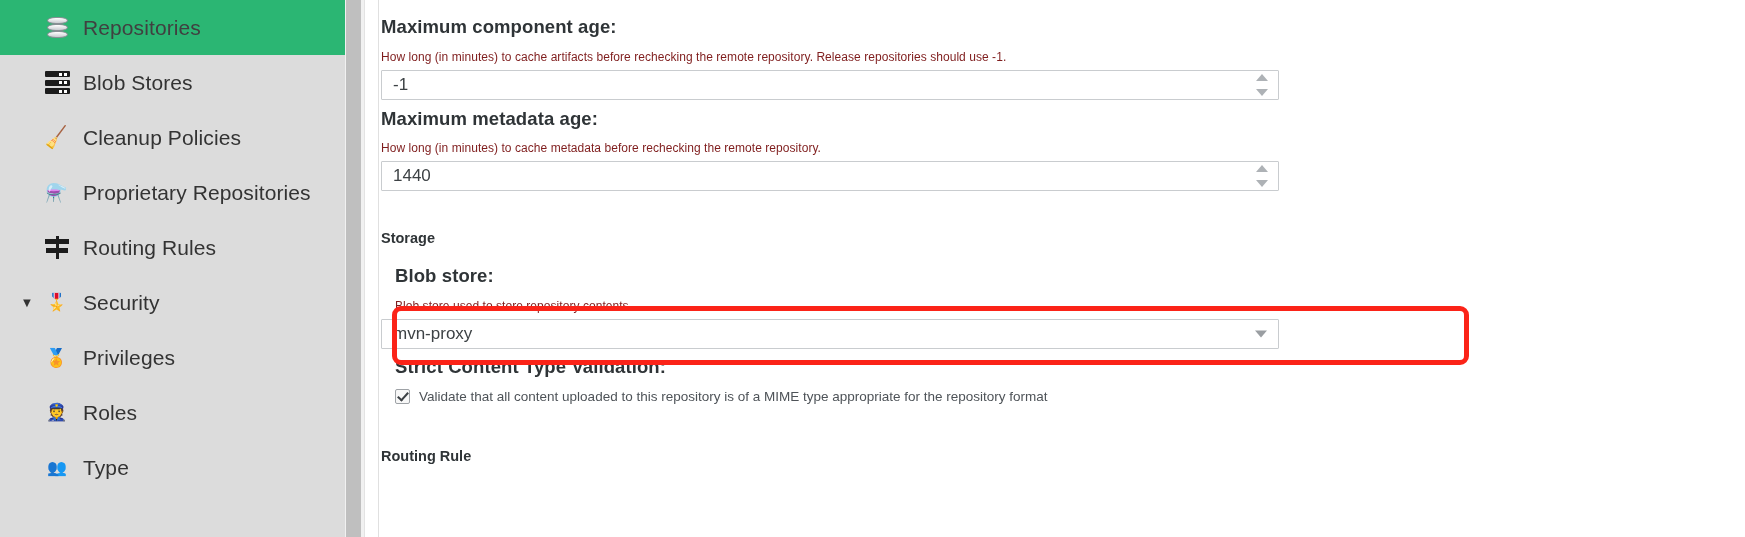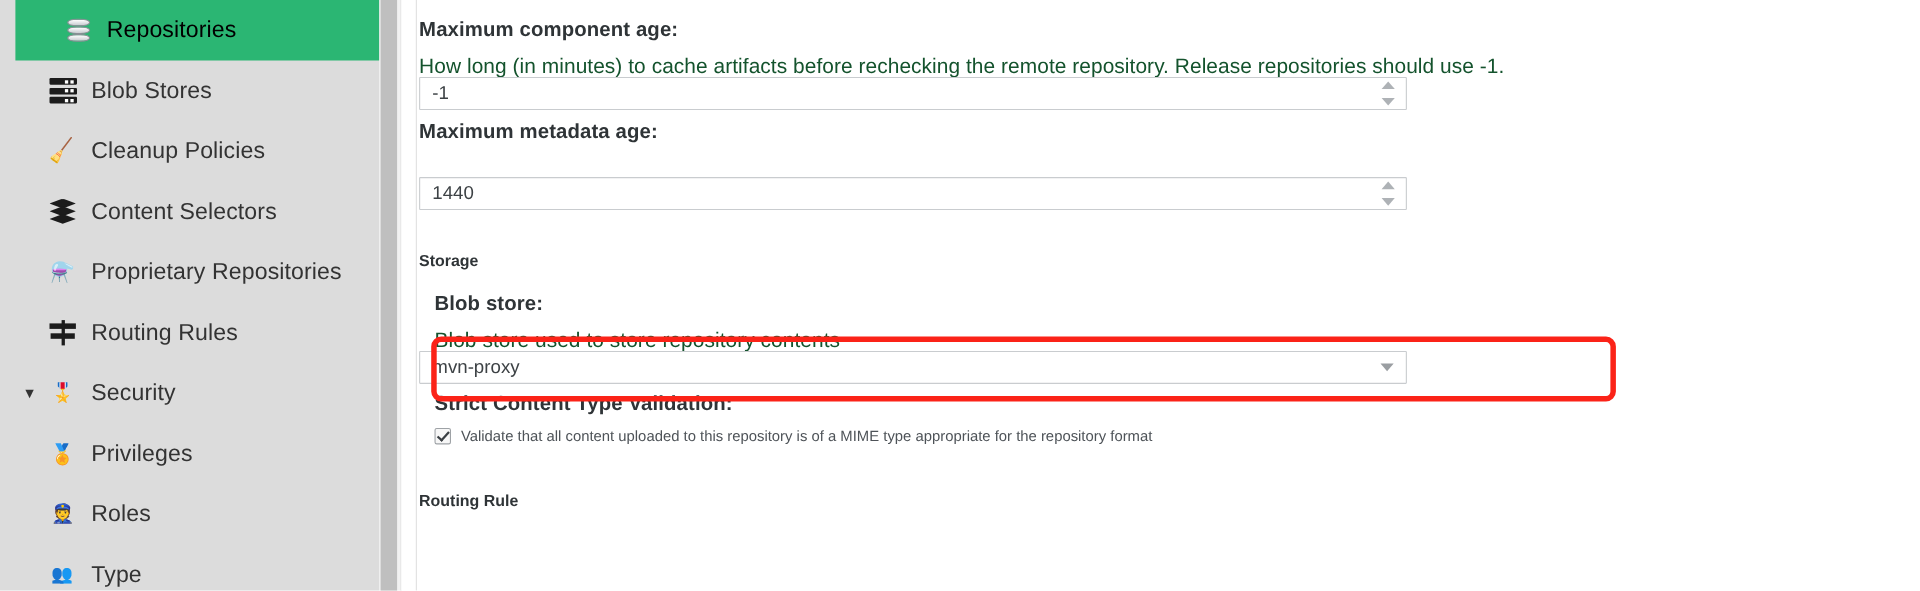--- a/index.html
+++ b/index.html
@@ -41,22 +41,21 @@
     padding-left: 42px;
     box-sizing: border-box;
     color: #333333;
     font-size: 21px;
     letter-spacing: 0.1px;
     position: relative;
     cursor: pointer;
   }
   .nav-item.active {
     background: #2bb673;
-    color: #000000;
-    margin-left: 14px;
+    color: #404040;
   }
   .nav-item.group {
     padding-left: 18px;
   }
 
   .nav-icon {
     width: 30px;
     min-width: 30px;
     height: 26px;
     margin-right: 11px;
@@ -189,22 +188,22 @@
     height: 537px;
   }
 
   .field-label {
     font-size: 18.5px;
     font-weight: bold;
     color: #2f3437;
     letter-spacing: 0.1px;
   }
   .field-help {
-    font-size: 19px;
-    color: #14532d;
+    font-size: 12px;
+    color: #7f1d1d;
     letter-spacing: 0.05px;
   }
 
   .num-input {
     position: relative;
     width: 898px;
     height: 30px;
     border: 1px solid #c9cccf;
     background: #ffffff;
     box-sizing: border-box;
@@ -343,30 +342,20 @@
       <span class="nav-label">Blob Stores</span>
     </div>
 
     <div class="nav-item">
       <span class="nav-icon">
         <span class="ico-broom">🧹</span>
       </span>
       <span class="nav-label">Cleanup Policies</span>
     </div>
 
-    <div class="nav-item">
-      <span class="nav-icon">
-        <span class="ico-layers">
-            <i></i>
-            <i></i>
-            <i></i>
-          </span>
-      </span>
-      <span class="nav-label">Content Selectors</span>
-    </div>
 
     <div class="nav-item">
       <span class="nav-icon">
         <span class="ico-prop">⚗️</span>
       </span>
       <span class="nav-label">Proprietary Repositories</span>
     </div>
 
     <div class="nav-item">
       <span class="nav-icon">
@@ -426,20 +415,21 @@
       <div class="num-input" style="position:absolute; left:1px; top:70px;">
         <span class="val">-1</span>
         <span class="spinner">
           <span class="up"></span>
           <span class="down"></span>
         </span>
       </div>
 
       <div style="position:absolute; left:1px; top:108px;" class="field-label">Maximum metadata age:</div>
 
+      <div style="position:absolute; left:1px; top:141px;" class="field-help">How long (in minutes) to cache metadata before rechecking the remote repository.</div>
 
       <div class="num-input" style="position:absolute; left:1px; top:161px;">
         <span class="val">1440</span>
         <span class="spinner">
           <span class="up"></span>
           <span class="down"></span>
         </span>
       </div>
 
       <div style="position:absolute; left:1px; top:230px;" class="section-title">Storage</div>

